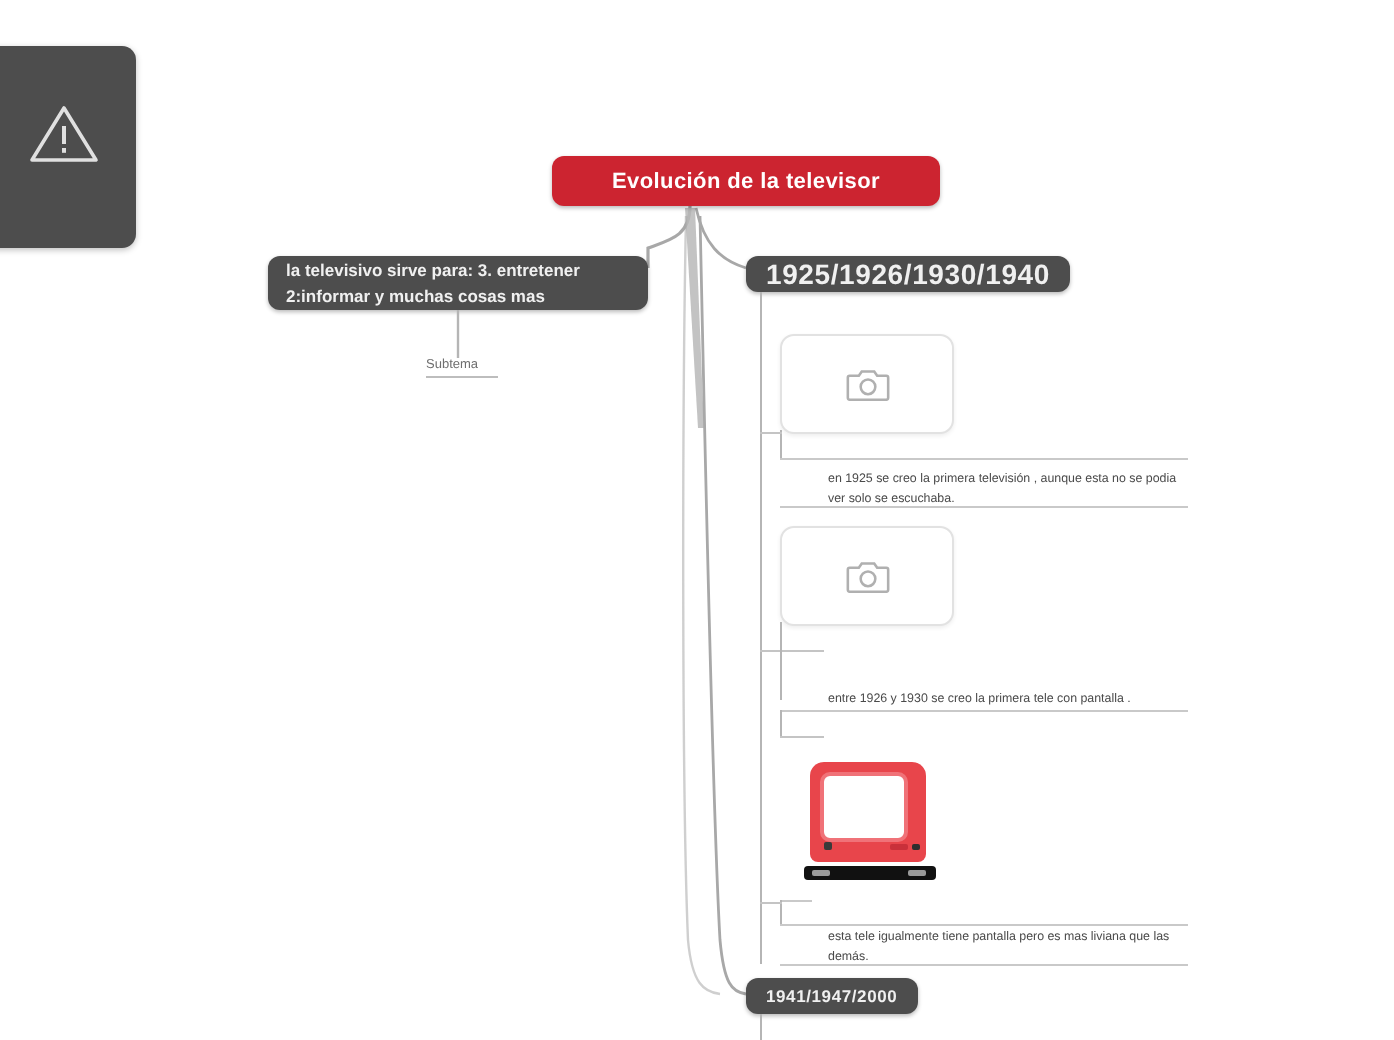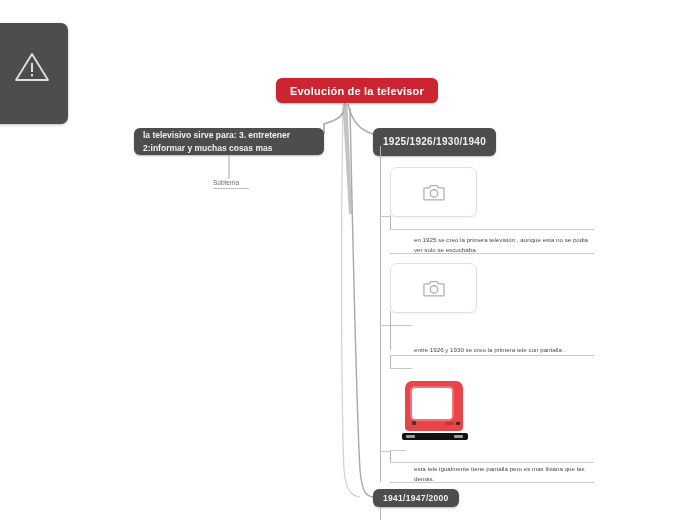--- a/index.html
+++ b/index.html
@@ -32,35 +32,35 @@
     border-radius:6px;
     box-shadow:0 1px 2px rgba(0,0,0,.28);
     box-sizing:border-box;
     display:flex;align-items:center;
   }
   .node-root{
     background:#cc2430;
     color:#ffffff;
     font-size:11px;font-weight:bold;
     letter-spacing:.2px;
-    padding:0 14px;
+    padding:0 30px;
     left:276px;top:78px;
     height:25px;
     justify-content:center;
   }
   .node-dark{
     background:#4d4d4d;
     color:#f0f0f0;
     font-size:8.5px;font-weight:bold;
     line-height:1.45;
     padding:6px 9px;
   }
   #node-uses{ left:134px;top:128px;width:190px;height:27px; }
-  #node-era-1{ left:373px;top:128px;height:28px;padding:0 10px;
-               font-size:10px;letter-spacing:.3px; }
+  #node-era-1{ left:373px;top:128px;height:18px;padding:0 10px;
+               font-size:14px;letter-spacing:.3px; }
   #node-era-2{ left:373px;top:489px;height:18px;padding:0 10px;
                font-size:8.5px;letter-spacing:.3px; }
 
   
   .conn{position:absolute;stroke:#a8a8a8;fill:none;}
 
   
   .leaf{position:absolute;}
   .leaf-text{
     font-size:6.5px;color:#6e6e6e;

